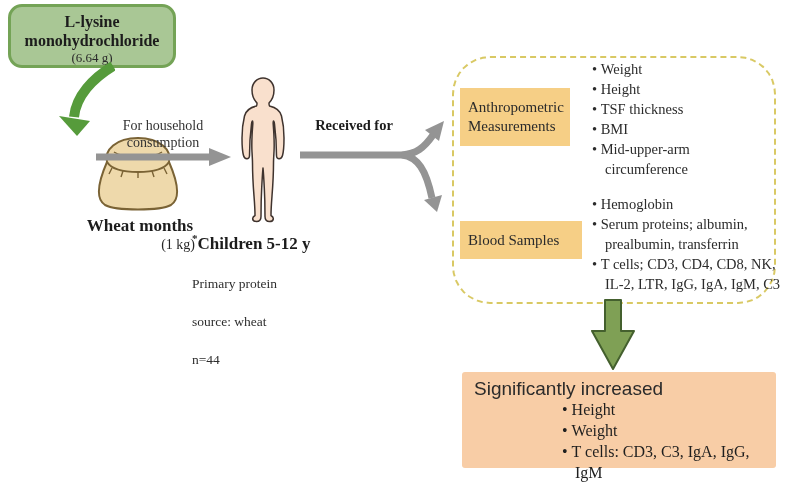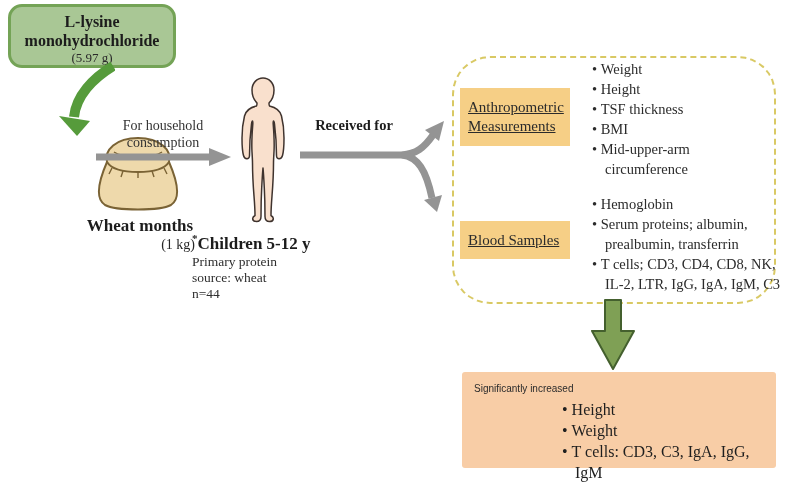--- a/index.html
+++ b/index.html
@@ -22,56 +22,56 @@
   
   .household-label { left:96px; top:117px; width:134px; text-align:center;
     font-size:14px; line-height:17px; color:#333; }
   .received-label { left:298px; top:117px; width:112px; text-align:center;
     font-weight:bold; font-size:14.5px; line-height:17px; color:#1c1c1c; }
 
   
   .children-label { left:192px; top:228px; width:140px; text-align:left; }
   .children-label .ttl { font-weight:bold; font-size:17px; line-height:20px; color:#1c1c1c; }
   .children-label .ttl sup { font-size:11px; }
-  .children-label .sub { font-size:13.5px; line-height:16px; color:#2e2e2e; }
+  .children-label .sub { font-size:13.5px; line-height:16px; color:#2e2e2e;margin-top:22px; }
 
   
   .dashed-box { left:452px; top:56px; width:324px; height:248px;
     border:2px dashed #d9c964; border-radius:38px; background:#fff; }
 
   .tag-box { background:#f6cf86; color:#2b2b2b; font-size:15px; line-height:19px;
-    display:flex; align-items:center; padding:4px 6px 4px 8px;text-decoration:underline; }
+    display:flex; align-items:center; padding:4px 6px 4px 8px; }
   .tag-anthro { left:460px; top:88px; width:110px; height:58px; }
-  .tag-blood  { left:460px; top:221px; width:110px; height:38px; }
+  .tag-blood  { left:460px; top:221px; width:122px; height:38px; }
 
   ul.bullets { list-style:none; }
   ul.bullets li { padding-left:13px; text-indent:-13px; font-size:14.5px; line-height:20px; color:#2b2b2b; }
   ul.bullets li::before { content:"\2022\00a0"; }
   .anthro-list { left:592px; top:59px; width:178px; }
   .blood-list  { left:592px; top:194px; width:194px; }
 
   
   .results-box { left:462px; top:372px; width:314px; height:96px; background:#f8cda6;
     border-radius:3px; padding:8px 10px 0 12px; }
-  .results-box .ttl { font-family:"Liberation Sans", sans-serif; font-size:10px; color:#2b2b2b; line-height:18px; }
+  .results-box .ttl { font-family:"Liberation Sans", sans-serif; font-size:19px; color:#2b2b2b; line-height:18px; }
   .results-box ul { list-style:none; margin-left:88px; margin-top:1px; }
   .results-box li { font-size:16px; line-height:21px; color:#1f1f1f; padding-left:13px; text-indent:-13px; }
   .results-box li::before { content:"\2022\00a0"; }
 
   svg { display:block; }
 </style>
 </head>
 <body>
 
 <div class="stage">
 
   <div class="abs lysine-box">
     <div class="l1">L-lysine</div>
     <div class="l2">monohydrochloride</div>
-    <div class="amt">(5.97 g)</div>
+    <div class="amt">(6.64 g)</div>
   </div>
 
   <svg class="abs" style="left:35px; top:60px;" width="80" height="85" viewBox="0 0 80 85">
     <path d="M78,6 C58,18 41,36 39,57" fill="none" stroke="#569b3b" stroke-width="10" stroke-linecap="butt"></path>
     <polygon points="42,76 24,56 55,61" fill="#569b3b"></polygon>
   </svg>
 
   <svg class="abs" style="left:92px; top:126px;" width="92" height="88" viewBox="0 0 92 88">
     <path d="M15,36 C8,52 2,72 13,79 C24,85 68,85 79,79 C90,72 84,52 77,36 Z" fill="#eed9ab" stroke="#7a6335" stroke-width="2"></path>
     <path d="M15,36 C12,24 24,12 46,12 C68,12 80,24 77,36 C72,44 60,46 46,46 C32,46 20,44 15,36 Z" fill="#eed9ab" stroke="#7a6335" stroke-width="2"></path>

